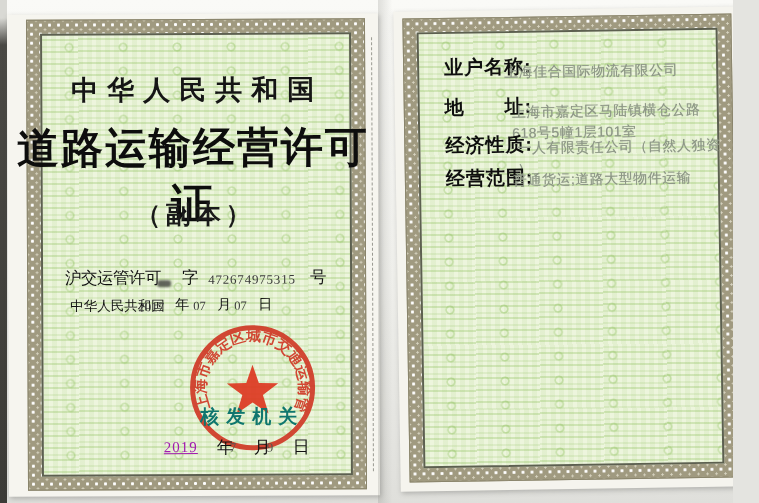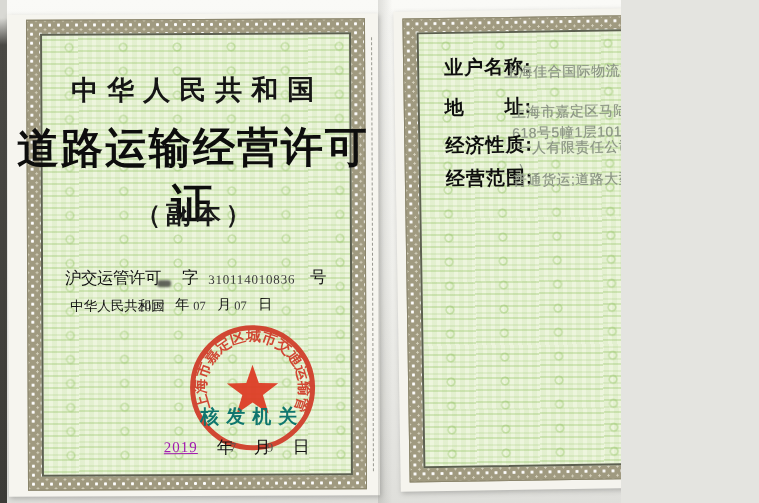--- a/index.html
+++ b/index.html
@@ -2,21 +2,21 @@
 <html><head>
 <meta charset="utf-8">
 <style>
   * { margin:0; padding:0; box-sizing:border-box; }
   body {
     font-family: "Liberation Sans", sans-serif;
     background:#e4e4e0;
     width:759px; height:503px; overflow:hidden;
   }
   .scan {
-    position:relative; width:621px; height:503px;
+    position:relative; width:733px; height:503px;
     background: linear-gradient(180deg,#fafaf7 0%, #efefeb 55%, #dfdfdb 100%);
     overflow:hidden;
   }
   
   .scan-edge {
     position:absolute; left:0; top:0; width:7px; height:100%;
     background: linear-gradient(180deg,#d9d9d4 0 18px, #4a4944 45px, #3c3b37 100%);
   }
   
   .gutter-shadow {
@@ -115,21 +115,21 @@
 
     <div class="content">
       <div class="country">中华人民共和国</div>
       <div class="cert-title">道路运输经营许可证</div>
       <div class="copy-label">（副本）</div>
 
       <div>
         <span class="abs lbl-bold" style="left:57px; top:253px; font-size:16.5px; letter-spacing:-0.5px;">沪交运管许可</span>
         <span class="smudge" style="left:149px; top:266px;"></span>
         <span class="abs lbl-bold" style="left:174px; top:253px; font-size:16.5px;">字</span>
-        <span class="abs serif-num" style="left:200px; top:258px; font-size:13px; letter-spacing:.8px;">310114010836</span>
+        <span class="abs serif-num" style="left:200px; top:258px; font-size:13px; letter-spacing:.8px;">472674975315</span>
         <span class="abs lbl-bold" style="left:302px; top:253px; font-size:16.5px;">号</span>
       </div>
 
       <div>
         <span class="abs lbl-bold" style="left:62px; top:283px; font-size:13.5px;">中华人民共和国</span>
         <span class="abs serif-num" style="left:130px; top:285px; font-size:13px;">2017</span>
         <span class="abs lbl-bold" style="left:167px; top:282px; font-size:14px;">年</span>
         <span class="abs serif-num" style="left:185px; top:285px; font-size:12.5px;">07</span>
         <span class="abs lbl-bold" style="left:209px; top:282px; font-size:14px;">月</span>
         <span class="abs serif-num" style="left:226px; top:285px; font-size:12.5px;">07</span>

